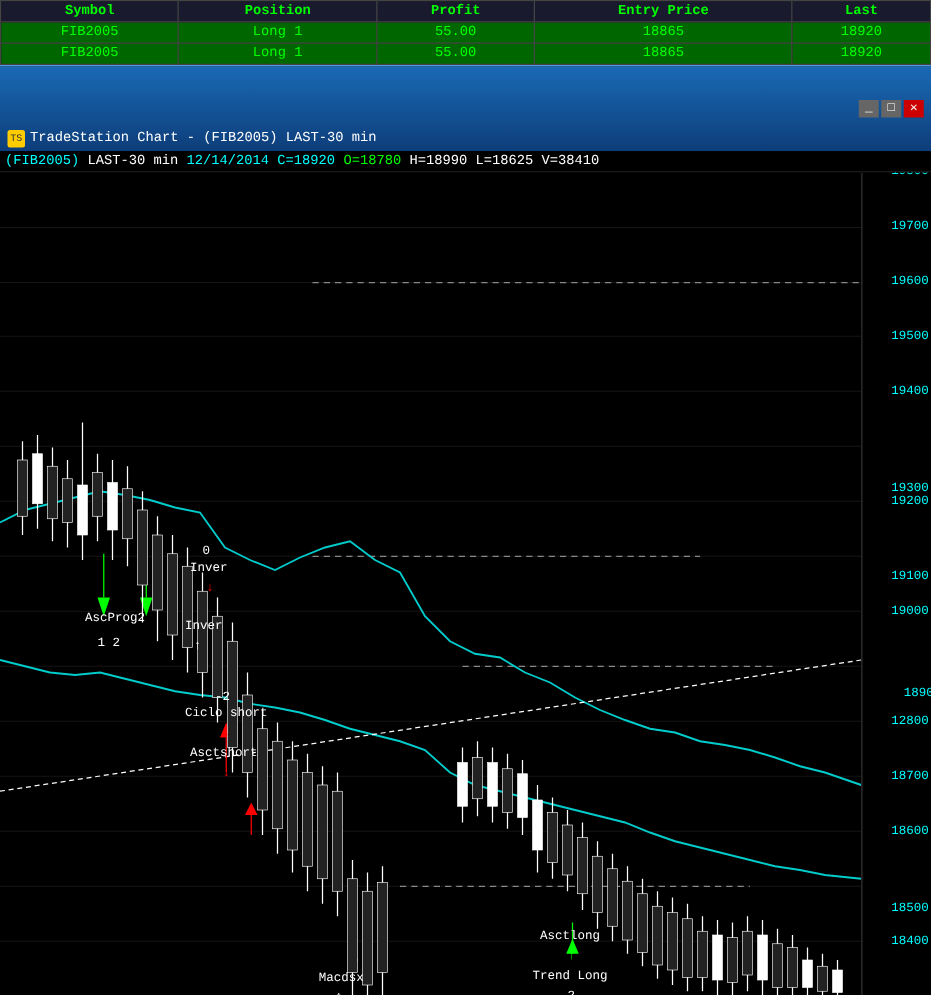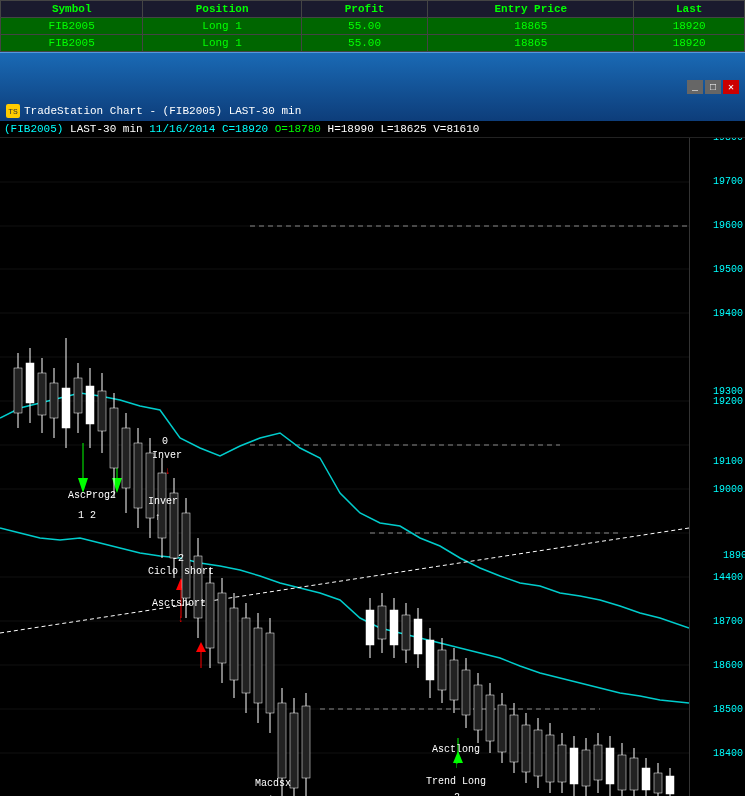--- a/index.html
+++ b/index.html
@@ -165,26 +165,26 @@
   <div class="title-bar-buttons">
     <div class="tb-btn minimize">_</div>
     <div class="tb-btn maximize">□</div>
     <div class="tb-btn close">✕</div>
   </div>
 </div>
 
 <div class="chart-info-bar">
   <span class="cyan">(FIB2005)</span>
   <span class="white"> </span><span class="white">LAST-30 min</span>
-  <span class="white">  </span><span class="cyan">11/16/2014</span>
+  <span class="white">  </span><span class="cyan">12/14/2014</span>
   <span class="white">  </span><span class="cyan">C=</span><span class="cyan">18920</span>
   <span class="white">  </span><span class="green">O=</span><span class="green">18780</span>
   <span class="white">  </span><span class="white">H=</span><span class="white">18990</span>
   <span class="white">  </span><span class="white">L=</span><span class="white">18625</span>
-  <span class="white">  </span><span class="white">V=</span><span class="white">81610</span>
+  <span class="white">  </span><span class="white">V=</span><span class="white">38410</span>
 </div>
 
 <div class="chart-area">
 
   <svg class="chart-svg" viewBox="0 0 689 660" preserveAspectRatio="none">
 
     <line x1="0" y1="44" x2="689" y2="44" stroke="#222" stroke-width="0.5"></line>
     <line x1="0" y1="88" x2="689" y2="88" stroke="#222" stroke-width="0.5"></line>
     <line x1="0" y1="131" x2="689" y2="131" stroke="#222" stroke-width="0.5"></line>
     <line x1="0" y1="175" x2="689" y2="175" stroke="#222" stroke-width="0.5"></line>
@@ -391,24 +391,24 @@
     <div class="price-label" style="top: -6px;">19800</div>
     <div class="price-label" style="top: 38px;">19700</div>
     <div class="price-label" style="top: 82px;">19600</div>
     <div class="price-label" style="top: 126px;">19500</div>
     <div class="price-label" style="top: 170px;">19400</div>
     <div class="price-label" style="top: 214px; margin-top: 34px;">19300</div>
     <div class="price-label" style="top: 258px;">19200</div>
     <div class="price-label" style="top: 302px; margin-top: 16px;">19100</div>
     <div class="price-label" style="top: 346px;">19000</div>
     <div class="price-label" style="top: 412px; padding-left: 32px;">18900</div>
-    <div class="price-label" style="top: 434px;">14400</div>
+    <div class="price-label" style="top: 434px;">12800</div>
     <div class="price-label" style="top: 478px;">18700</div>
     <div class="price-label" style="top: 522px;">18600</div>
-    <div class="price-label" style="top: 566px;">18500</div>
+    <div class="price-label" style="top: 584px;">18500</div>
     <div class="price-label" style="top: 610px;">18400</div>
   </div>
 
   <div class="annotation" style="left:162px; top:298px;">0</div>
   <div class="annotation" style="left:152px; top:312px;">Inver</div>
   <div class="annotation red" style="left:165px; top:328px;">↓</div>
   <div class="annotation" style="left:148px; top:358px;">Inver</div>
   <div class="annotation" style="left:155px; top:374px;">↑</div>
 
   <div class="annotation" style="left:68px; top:352px;">AscProg2</div>

